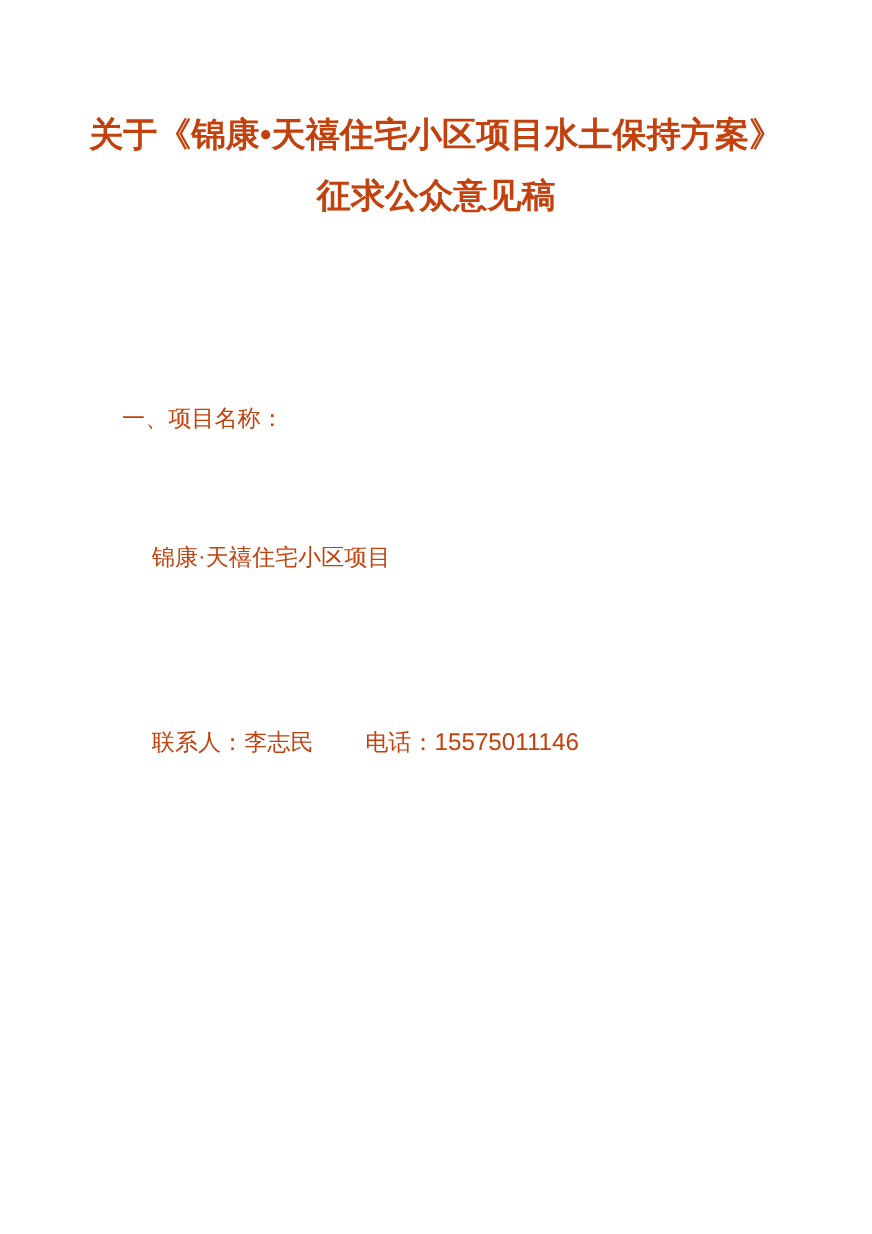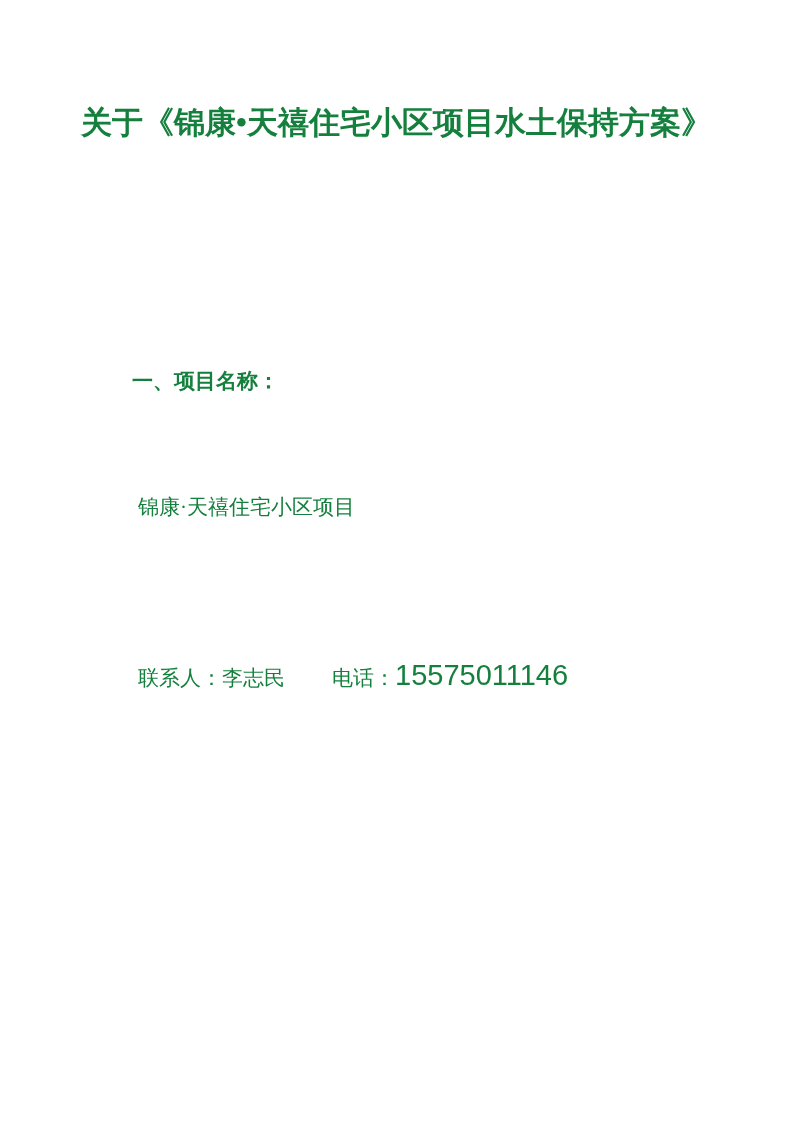--- a/index.html
+++ b/index.html
@@ -1,21 +1,21 @@
 <!DOCTYPE html>
 <html><head>
 <meta charset="utf-8">
 <style>
   html, body { margin: 0; padding: 0; background: #ffffff; }
   .page {
     position: relative;
     width: 793px;
     height: 788px;
     background: #ffffff;
-    color: #15803d;
+    color: #c2410c;
     font-family: "Liberation Serif", "DejaVu Serif", serif;
     overflow: hidden;
   }
   .title-block {
     position: absolute;
     top: 95px;
     left: 0;
     width: 100%;
     text-align: center;
     font-weight: 700;
@@ -28,39 +28,40 @@
     position: absolute;
     left: 104px;
     top: 234px;
     width: 572px;
     font-size: 21px;
     line-height: 42px;
     white-space: pre-wrap;
   }
   .line { min-height: 42px; }
   .heading {
-    margin-left: 28px;
-    font-weight: 700;
+    margin-left: 7px;
+    font-weight: 400;
     font-family: "Liberation Sans", "DejaVu Sans", sans-serif;
   }
   .indent { margin-left: 34px; }
   .num {
     font-family: "Liberation Sans", "DejaVu Sans", sans-serif;
-    font-size: 29px;
+    font-size: 22px;
   }
   .gap-contact-1 { display: inline-block; width: 47px; }
   .gap-email { display: inline-block; width: 21px; }
 </style>
 </head>
 <body>
 
 <div class="page">
 
   <div class="title-block">
     <span class="title-line">关于《锦康•天禧住宅小区项目水土保持方案》</span>
+    <span class="title-line">征求公众意见稿</span>
   </div>
 
   <div class="body-block">
 
     <div class="line heading">一、项目名称：</div>
     <div class="line indent">锦康·天禧住宅小区项目</div>
 
     <div class="line indent"><span>联系人：</span><span>李志民</span><span class="gap-contact-1"></span><span>电话：</span><span class="num">15575011146</span></div>
 
     

